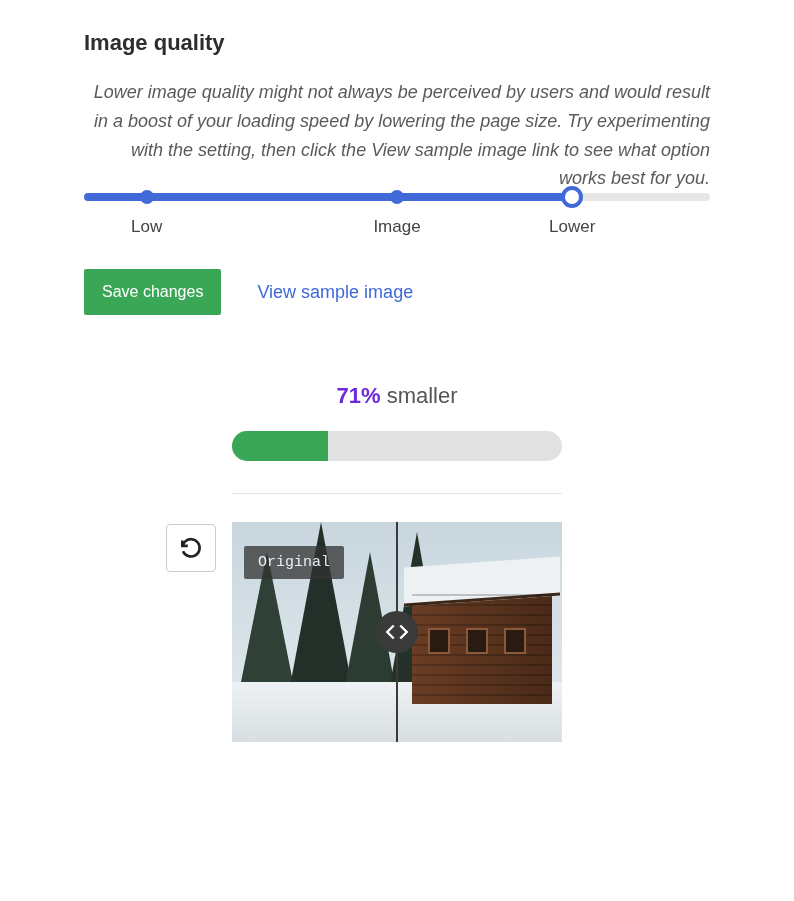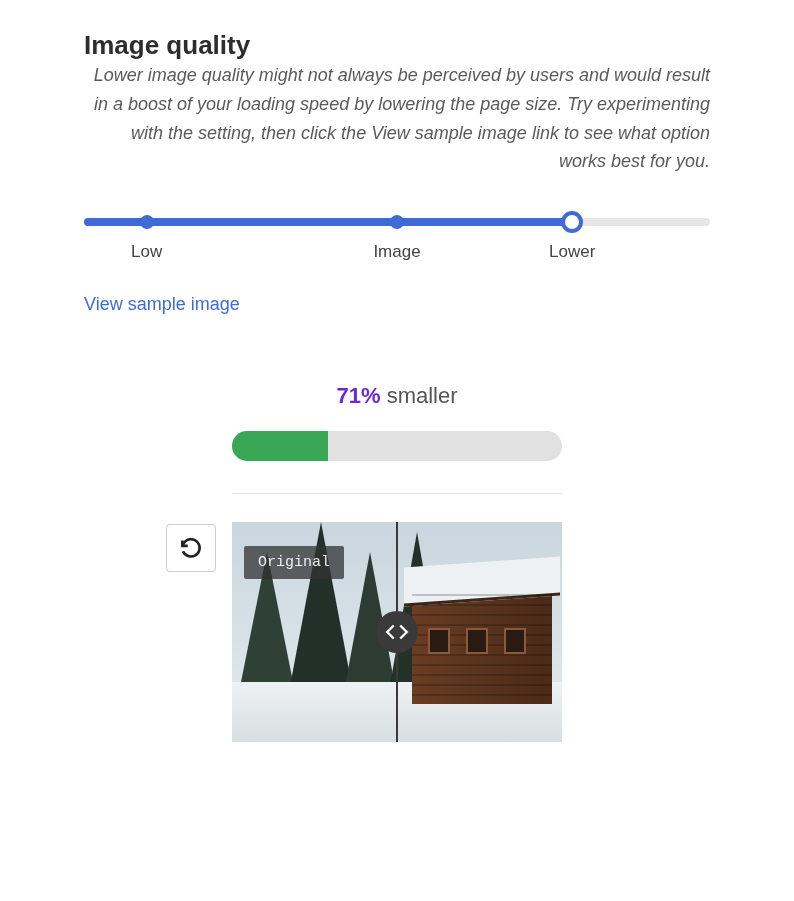--- a/index.html
+++ b/index.html
@@ -4,34 +4,33 @@
 <style>
   * { box-sizing: border-box; margin: 0; padding: 0; }
   body {
     font-family: "Segoe UI", Arial, sans-serif;
     background: #fff;
     width: 794px;
     padding: 30px 84px 40px 84px;
     color: #333;
   }
   .section-title {
-    font-size: 26px;
+    font-size: 22px;
     font-weight: 700;
     color: #2d2d2d;
-    margin-bottom: 0;
+    margin-bottom: 22px;
   }
   .section-desc {
     font-size: 18px;
     font-style: italic;
     color: #5a5a5a;
     line-height: 1.6;
     text-align: right;
   }
   .slider-wrap {
-    margin-top: 42px;
   }
   .slider-track {
     position: relative;
     height: 8px;
     background: #e6e6e6;
     border-radius: 4px;
     width: 100%;
   }
   .slider-fill {
     position: absolute;
@@ -275,20 +274,21 @@
     <div class="handle"></div>
   </div>
   <div class="tick-labels">
     <span class="tick-label tl1">Low</span>
     <span class="tick-label tl2">Image</span>
     <span class="tick-label tl3">Lower</span>
   </div>
 </div>
 
 <div class="actions">
+  <button class="btn-save">Save changes</button>
   <a class="link-view">View sample image</a>
 </div>
 
 <div class="results">
   <div class="pct-line">
     <b>71%</b>
     <span>smaller</span>
   </div>
   <div class="bar-outer">
     <div class="bar-inner"></div>

